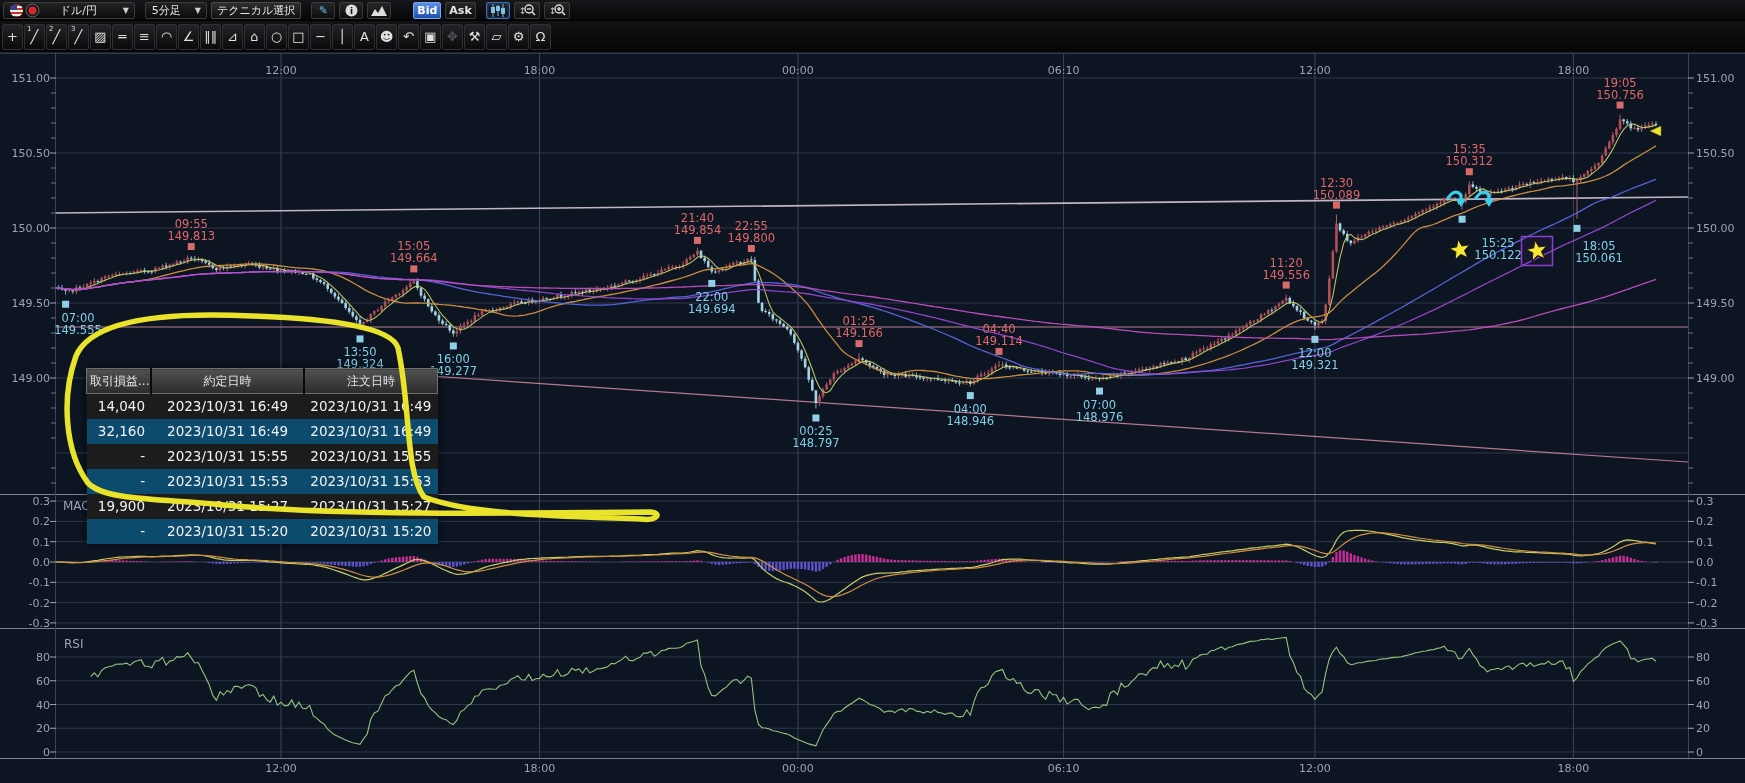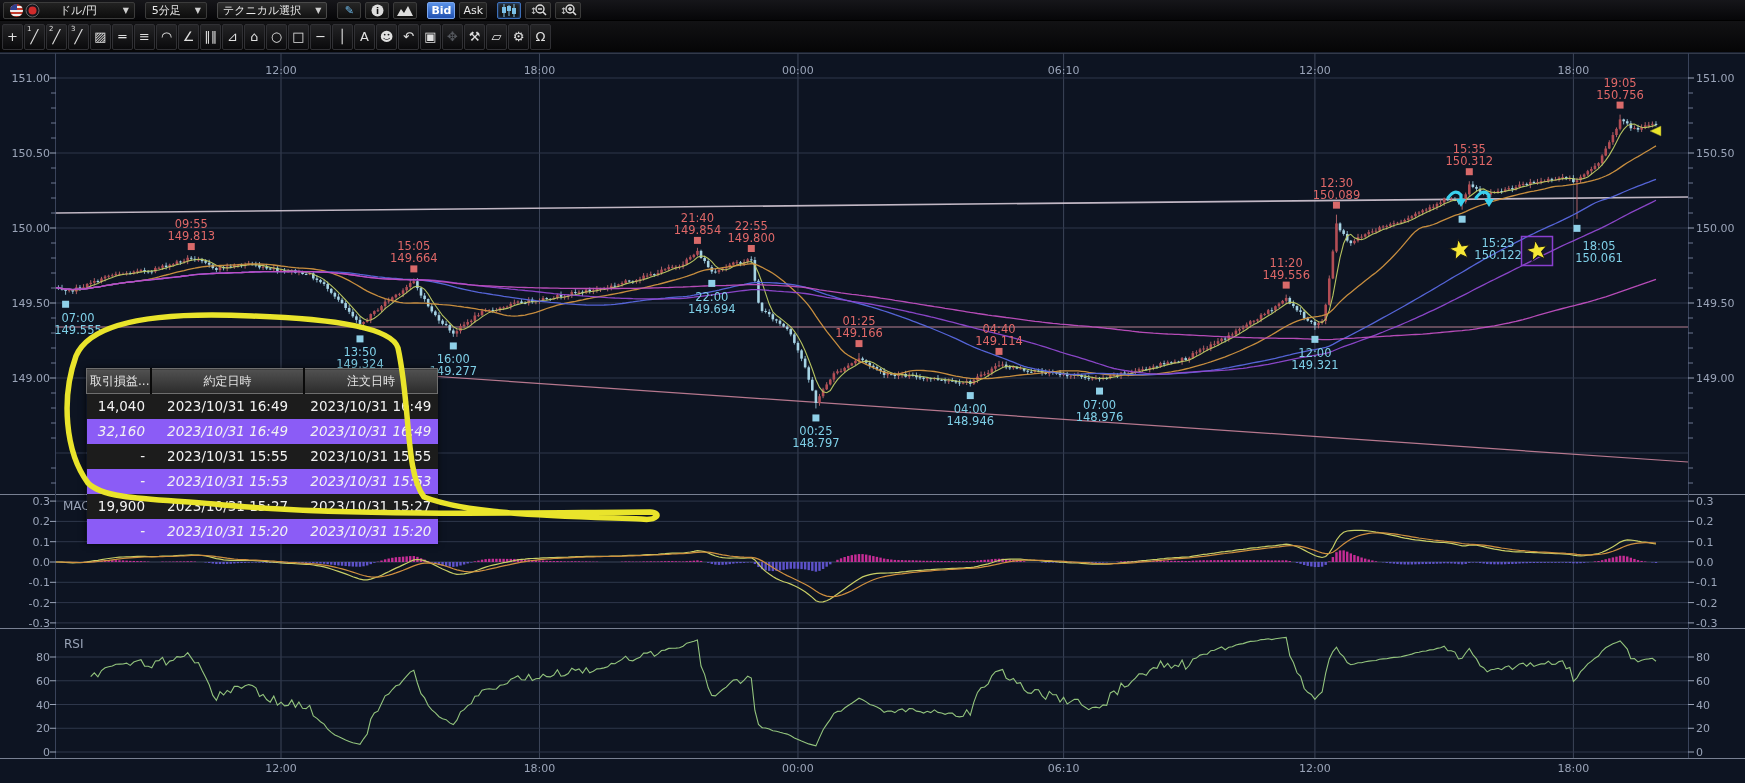--- a/index.html
+++ b/index.html
@@ -10,26 +10,26 @@
   
   #topbar { position:absolute; left:0; top:0; width:1745px; height:21px;
     background:linear-gradient(#16161a,#060608); z-index:10; display:flex;
     align-items:center; gap:4px; padding-left:3px; border-bottom:1px solid #000; }
   .tb-box { height:17px; display:flex; align-items:center; gap:8px;
     background:linear-gradient(#222,#0c0c0c); border:1px solid #3b3b3b;
     border-radius:2px; color:#e8e8e8; font-size:11px; padding:0 5px; cursor:pointer; }
   .tb-box .caret { color:#cfcfcf; font-size:8px; margin-left:6px; }
   #symbol-box { width:132px; justify-content:space-between; }
   #tf-box { width:62px; justify-content:flex-end; margin-left:6px;}
-  #tech-box { margin-left:6px; background:linear-gradient(#2e2e2e,#101010); border-color:#4a4a4a;}
+  #tech-box { background:linear-gradient(#2e2e2e,#101010); border-color:#4a4a4a;flex-direction:column;}
   .tb-btn { height:17px; min-width:24px; display:flex; align-items:center; justify-content:center;
     background:linear-gradient(#262626,#0e0e0e); border:1px solid #3b3b3b; border-radius:2px;
     color:#ddd; font-size:11px; cursor:pointer; padding:0 3px;}
   .tb-btn.bid { background:linear-gradient(#5b93e8,#2050b0); border-color:#7aa6ee; color:#fff; font-weight:bold;}
-  .tb-btn.ask { color:#e8e8e8; font-weight:normal;}
+  .tb-btn.ask { color:#e8e8e8; font-weight:bold;}
   .tb-btn.active-chart { border-color:#3d6fb8; box-shadow:0 0 3px #2a5fa8 inset;}
   .flagwrap{ display:flex; align-items:center; gap:1px;}
   #drawbar { position:absolute; left:0; top:21px; width:1745px; height:32px;
     background:linear-gradient(#121214,#050506); z-index:10; display:flex;
     align-items:center; gap:1px; padding-left:2px; border-bottom:1px solid #1a2130;}
   .dw-btn { position:relative; width:21px; height:26px; display:flex; align-items:center;
     justify-content:center; background:linear-gradient(#242426,#0a0a0c);
     border:1px solid #303034; border-radius:2px; color:#e0e0e0; font-size:13px; cursor:pointer;}
   .dw-btn .sup { position:absolute; left:2px; top:0px; font-size:7px; color:#e0e0e0;}
   .dw-btn.disabled { color:#55585e; }
@@ -41,21 +41,21 @@
   
   #trade-table { position:absolute; left:86px; top:368px; width:352px; z-index:5;
     border-collapse:collapse; table-layout:fixed; cursor:default;
     box-shadow:0 0 6px rgba(0,0,0,.7);}
   #trade-table th { height:25px; background:linear-gradient(#515151,#2b2b2b);
     color:#e4e4e4; font-size:12px; font-weight:normal; border:1px solid #6e6e6e;
     border-left:2px solid #0a0a0a; overflow:hidden; white-space:nowrap;}
   #trade-table th:first-child{ border-left:1px solid #6e6e6e; text-align:left; padding-left:3px;}
   #trade-table td { height:25px; color:#f2f2f2; font-size:13.5px; white-space:nowrap;
     overflow:hidden; padding:0 6px; background:#1c1c1c; }
-  #trade-table tr.alt td { background:#8b5cf6;font-style:italic; }
+  #trade-table tr.alt td { background:#0c4a6e; }
   #trade-table td.num { text-align:right; }
   #trade-table td.dt { text-align:center; padding:0 2px;}
 </style>
 </head>
 <body>
 
 <div id="stage">
 
   <svg id="chart-svg" width="1745" height="783">
       <defs>
@@ -1674,21 +1674,21 @@
       <svg width="13" height="13">
         <circle cx="6.5" cy="6.5" r="6" fill="#ddd"></circle>
         <text x="6.5" y="10" text-anchor="middle" font-size="9" font-weight="bold" fill="#111">i</text>
       </svg>
     </div>
     <div class="tb-btn">
       <svg width="16" height="11">
         <polygon points="0,11 4,4 7,8 11,1 16,11" fill="#ddd"></polygon>
       </svg>
     </div>
-    <div class="tb-btn bid" style="margin-left:6px;align-items:center;">
+    <div class="tb-btn bid" style="margin-left:18px;align-items:center;">
       <span>Bid</span>
     </div>
     <div class="tb-btn ask">
       <span>Ask</span>
     </div>
     <div class="tb-btn active-chart" style="margin-left:6px;">
       <svg width="16" height="13">
         <line x1="3" y1="0" x2="3" y2="13" stroke="#7ac0e8" stroke-width="1"></line>
         <rect x="1" y="3" width="4" height="6" fill="#7ac0e8"></rect>
         <line x1="8" y1="1" x2="8" y2="12" stroke="#7ac0e8" stroke-width="1"></line>

